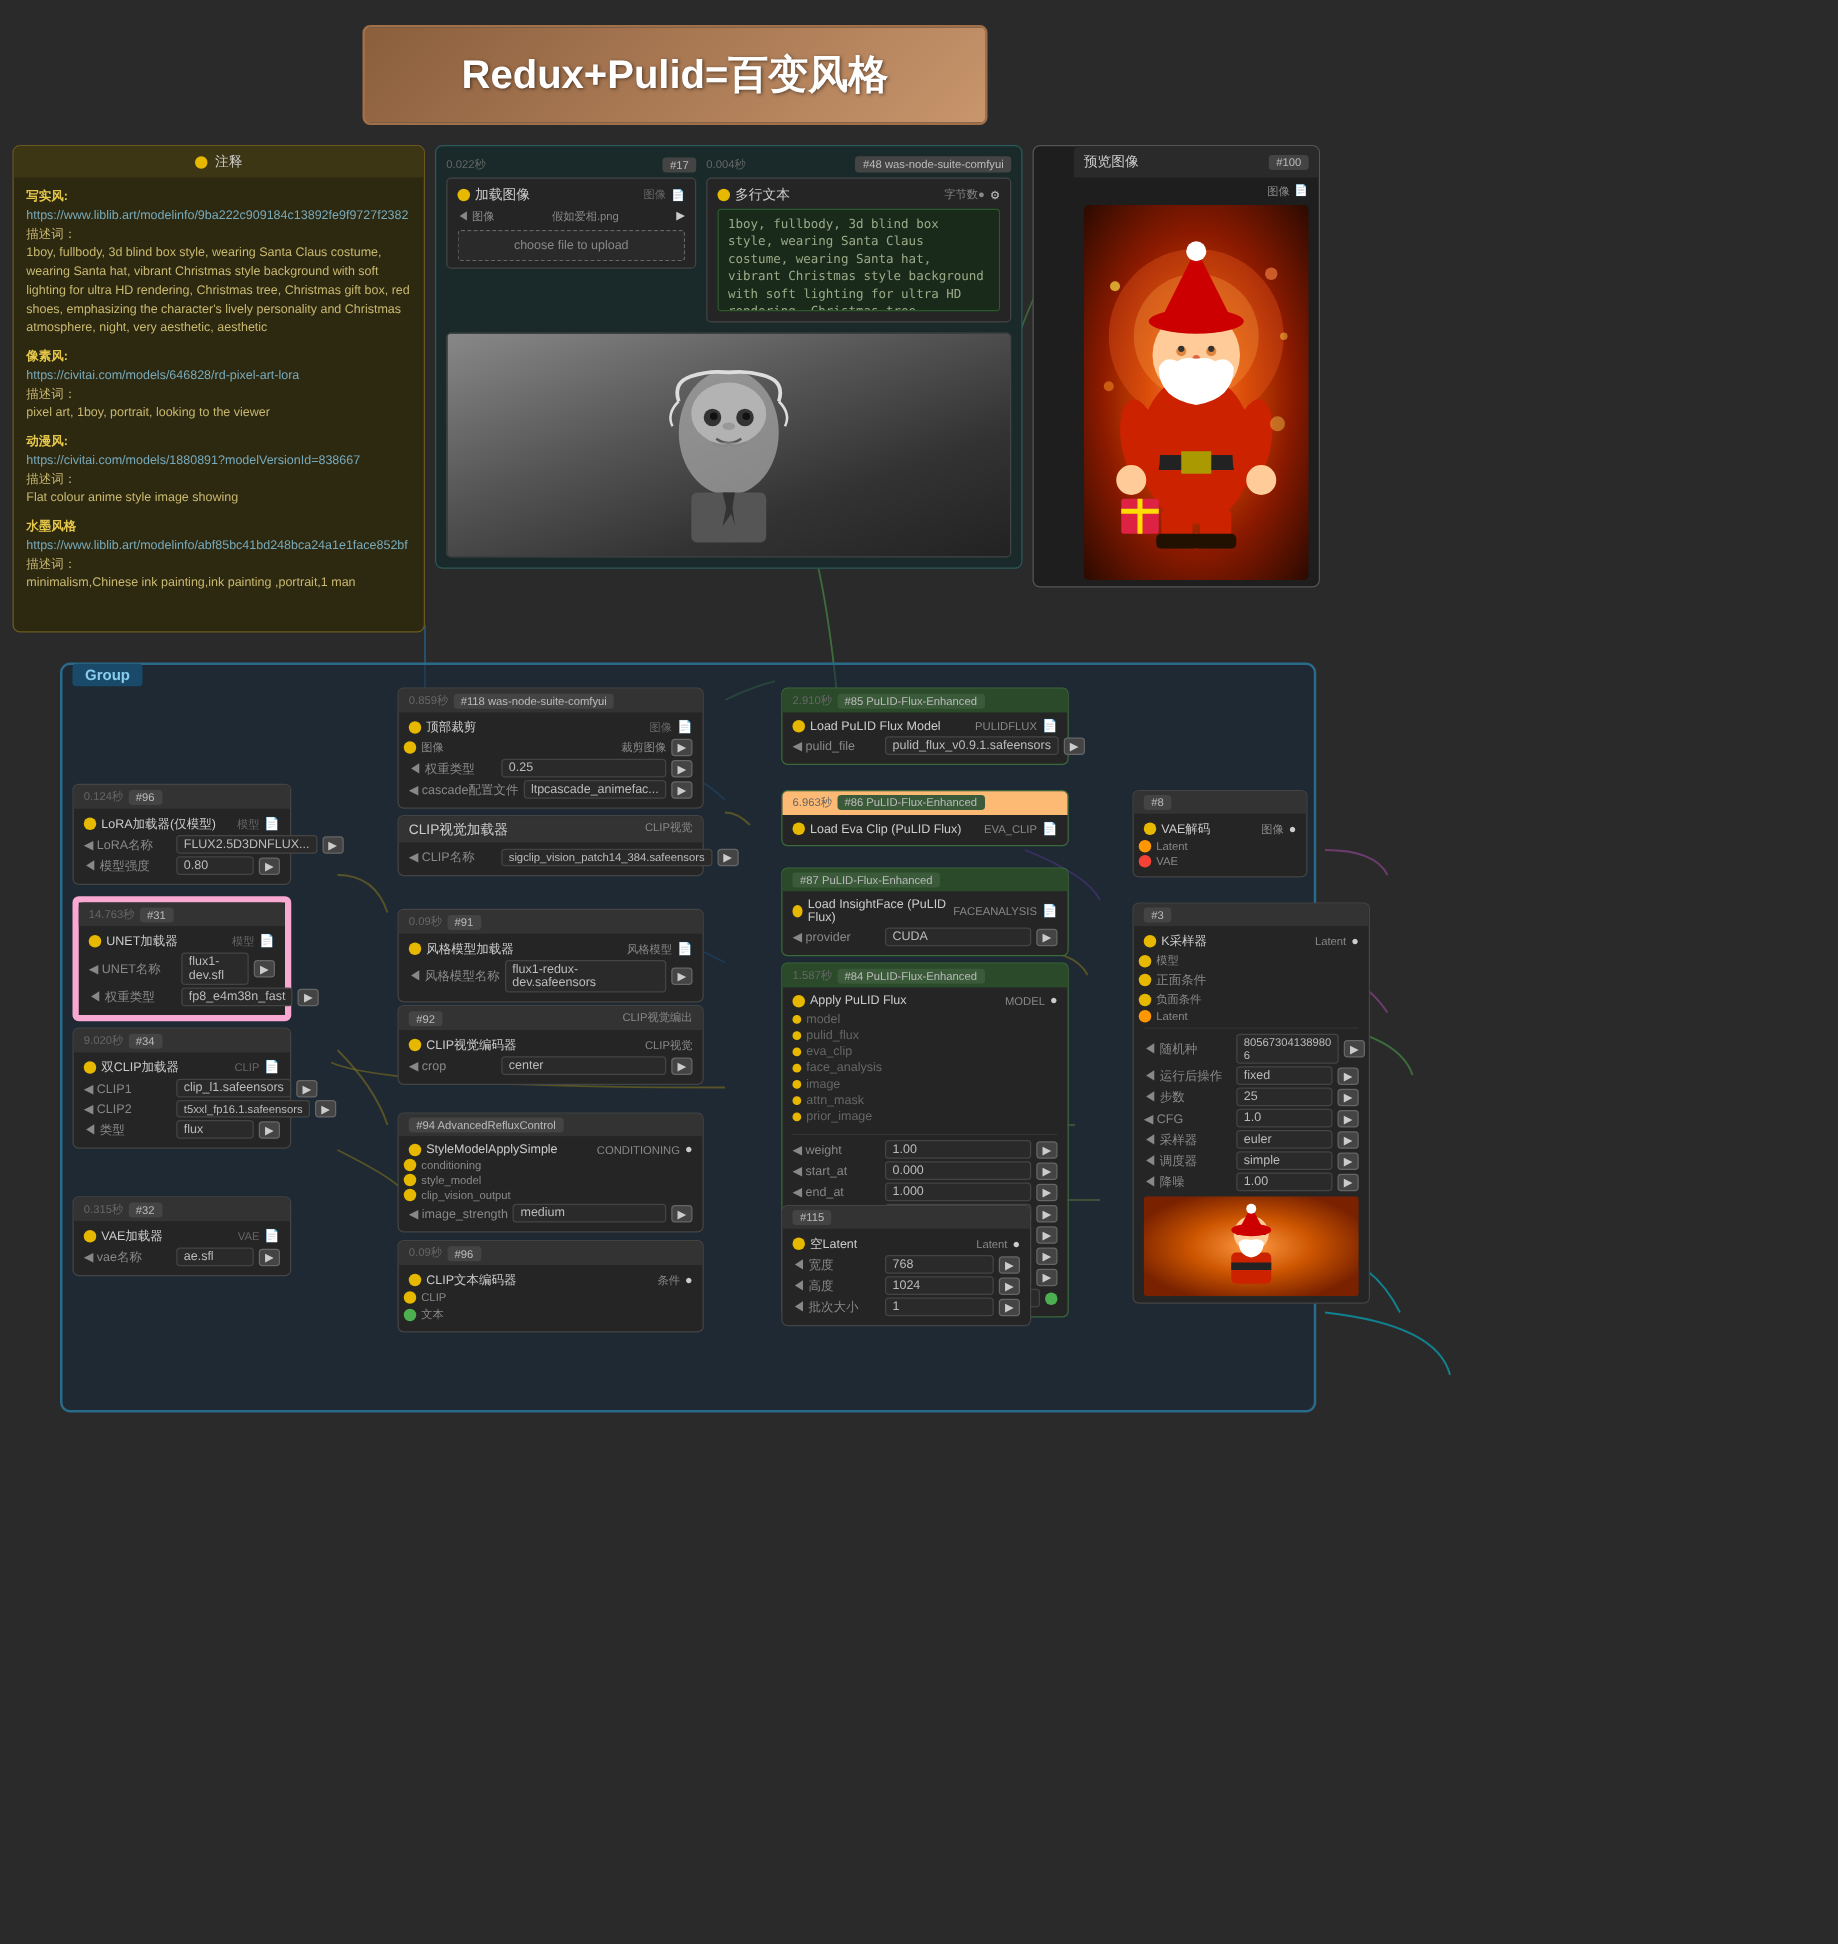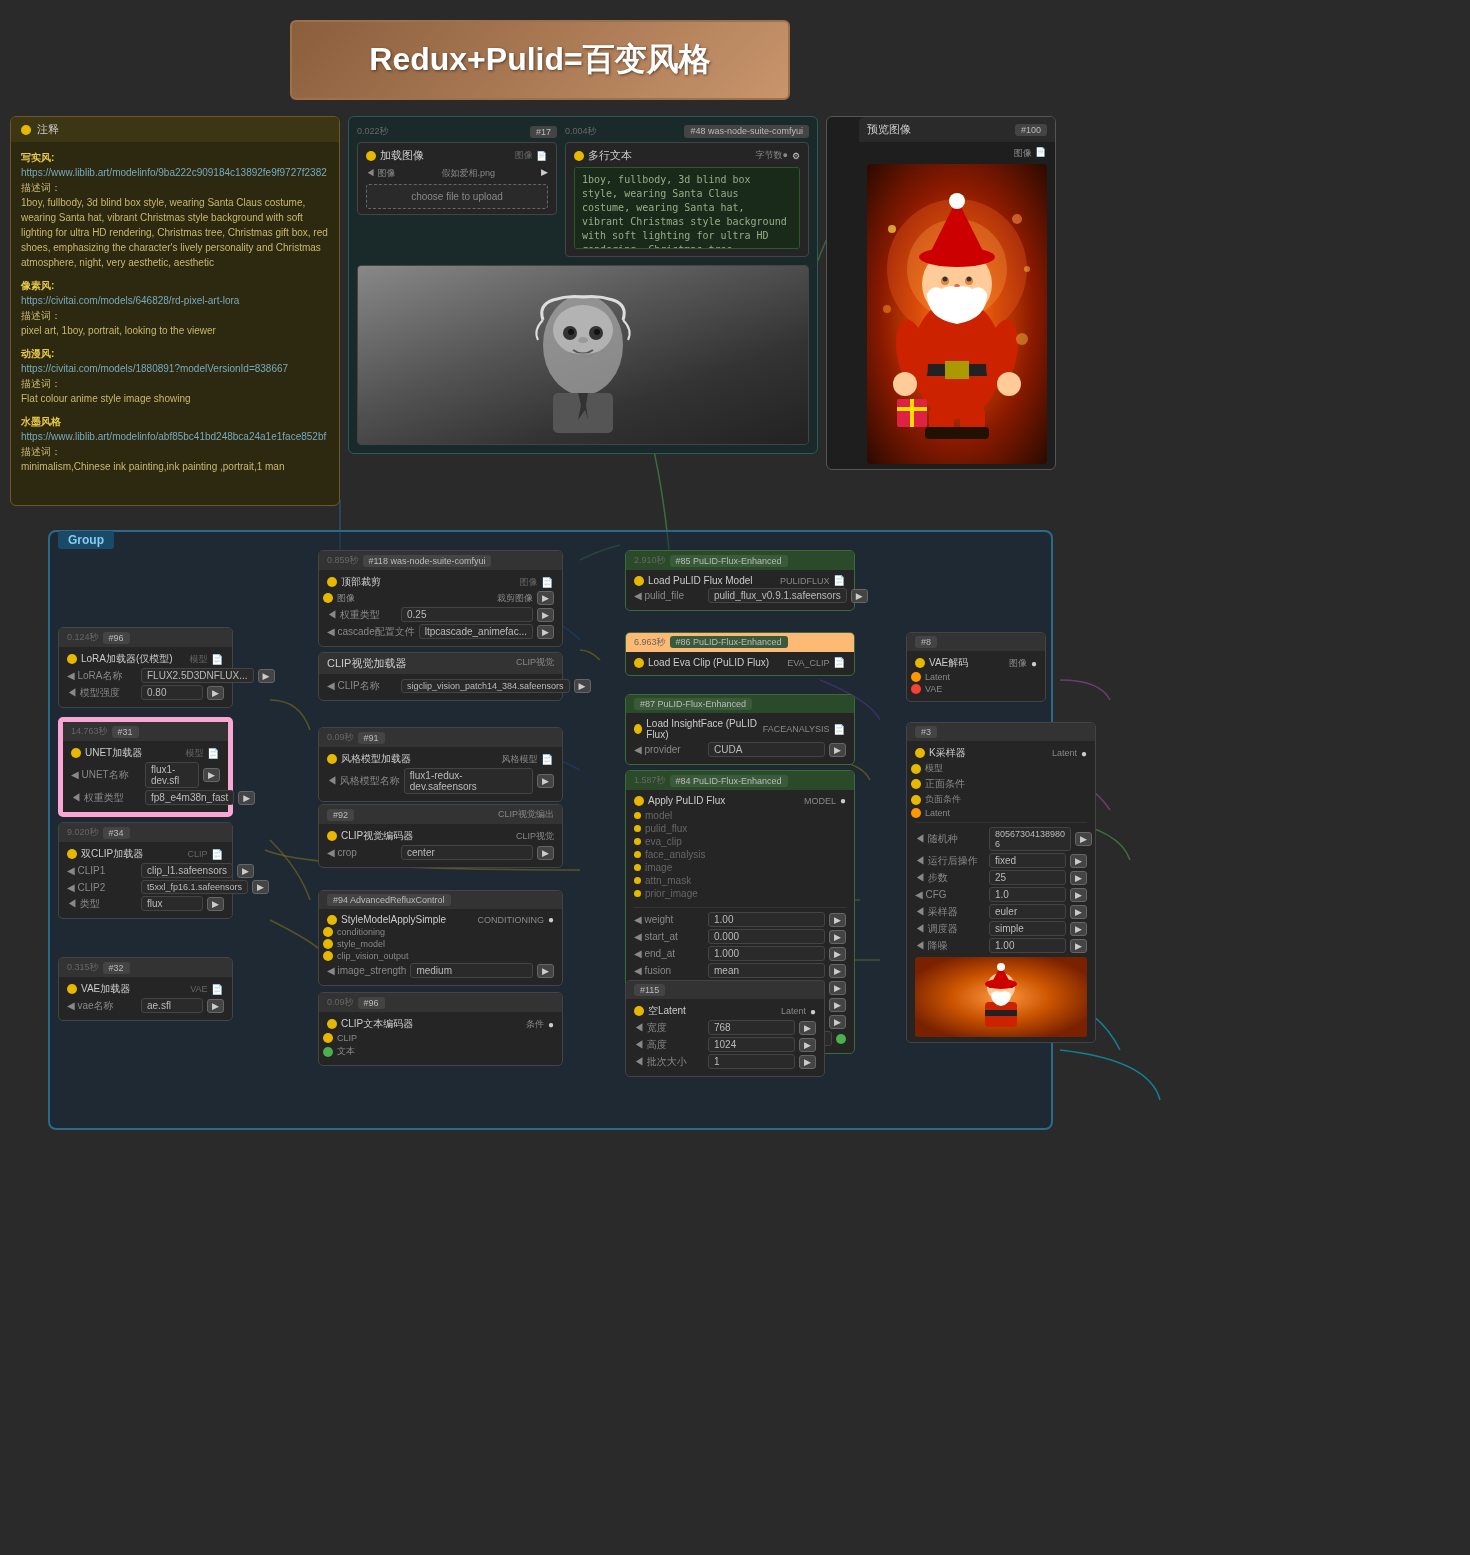--- a/index.html
+++ b/index.html
@@ -62,20 +62,21 @@
       border: 1px solid #6a5a20;
       border-radius: 6px;
     }
     .notes-header {
       background: #3d3615;
       padding: 5px 10px;
       border-radius: 5px 5px 0 0;
       display: flex;
       align-items: center;
       gap: 6px;
+      justify-content: center;
     }
     .notes-body {
       padding: 8px 10px;
       font-size: 10px;
       color: #c8b870;
       line-height: 1.5;
     }
     .notes-section { margin-bottom: 8px; }
     .notes-key { color: #e6c84a; font-weight: bold; }
 
@@ -849,21 +850,21 @@
             <circle cx="30" cy="5" r="4" fill="white"></circle>
             <rect x="14" y="40" width="32" height="25" fill="#cc2200" rx="4"></rect>
             <rect x="14" y="48" width="32" height="6" fill="#222"></rect>
             <path d="M 20 32 Q 23 28 30 30 Q 37 28 40 32 Q 40 42 30 44 Q 20 42 20 32" fill="white"></path>
           </svg>
         </div>
       </div>
     </div>
   </div>
 
-  <div style="position:absolute; top:448px; left:575px; width:200px; background:#252525; border:1px solid #444; border-radius:5px;">
+  <div style="position:absolute; top:432px; left:575px; width:200px; background:#252525; border:1px solid #444; border-radius:5px;">
     <div style="background:#333; padding:3px 8px; border-radius:4px 4px 0 0; display:flex; align-items:center; gap:4px;">
       <span class="badge">#115</span>
     </div>
     <div style="padding:5px 8px;">
       <div class="mini-row">
         <span class="node-dot nd-yellow"></span>
         <span>空Latent</span>
         <span style="margin-left:auto; font-size:9px; color:#888;">Latent</span>
         <span>●</span>
       </div>

